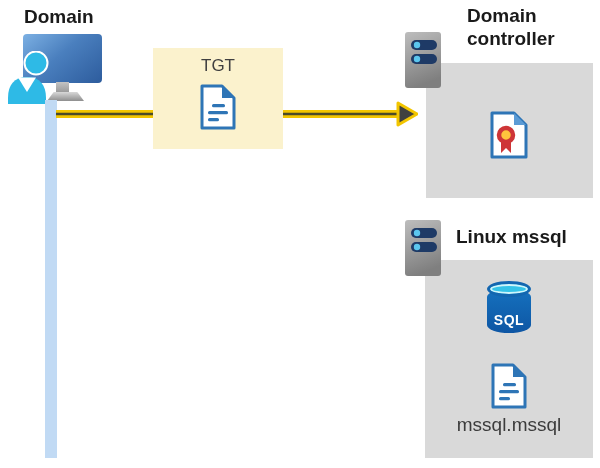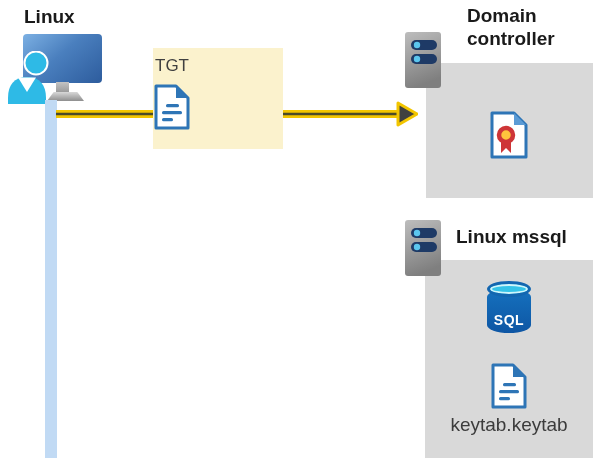--- a/index.html
+++ b/index.html
@@ -20,21 +20,21 @@
     clip-path:polygon(18% 0,82% 0,100% 100%,0 100%);
     background:linear-gradient(#d8d8d8,#8e8e8e);}
   .person{left:6px;top:51px;width:46px;height:53px;}
   .lifeline{left:45px;top:100px;width:12px;height:358px;background:#c1daf4;}
 
   
   .arrow{left:56px;top:99px;width:362px;height:30px;}
 
   
   .ticket-box{left:153px;top:48px;width:130px;height:101px;background:#fbf2cd;
-    display:flex;justify-content:flex-start;gap:22px;padding-top:8px;box-sizing:border-box;}
+    display:flex;justify-content:center;gap:22px;padding-top:8px;box-sizing:border-box;}
   .ticket{display:flex;flex-direction:column;align-items:center;}
   .ticket-label{font-size:17px;color:#404040;margin-bottom:7px;}
 
   
   .panel{background:#d9d9d9;}
   .dc-panel{left:426px;top:63px;width:167px;height:135px;}
   .ls-panel{left:425px;top:260px;width:168px;height:198px;}
   .dc-title{left:455px;top:4px;width:130px;margin-left:12px;}
   .ls-title{left:456px;top:225px;white-space:nowrap;}
   .dc-server{left:404px;top:31px;}
@@ -62,21 +62,21 @@
   <defs>
     <linearGradient id="grad-server" x1="0" y1="0" x2="0.25" y2="1">
       <stop offset="0" stop-color="#bdbdbd"></stop>
         <stop offset="1" stop-color="#7f7f7f"></stop>
     </linearGradient>
   </defs>
 </svg>
 
 <div class="canvas">
 
-  <div class="abs title client-title">Linux</div>
+  <div class="abs title client-title">Domain</div>
   <div class="abs monitor"></div>
   <div class="abs stand-neck"></div>
   <div class="abs stand-base"></div>
   <svg class="abs person" viewBox="0 0 46 53">
     <path d="M21 26 C8 26 2 34 2 47 L2 53 L40 53 L40 47 C40 34 34 26 21 26 Z" fill="#2ebae6"></path>
     <path d="M12 26.5 L21 41 L30 26.5 Z" fill="#ffffff"></path>
     <circle cx="30" cy="12" r="11.5" fill="#2ebae6" stroke="#ffffff" stroke-width="2"></circle>
   </svg>
   <div class="abs lifeline"></div>
 
@@ -131,15 +131,15 @@
     <div class="sql-label">SQL</div>
   </div>
 
   <svg class="abs keytab-doc" width="38" height="48" viewBox="0 0 38 48">
     <path d="M3 3 L23 3 L35 15 L35 45 L3 45 Z" fill="#ffffff" stroke="#2e75b6" stroke-width="3" stroke-linejoin="round"></path>
     <path d="M23 3 L23 15 L35 15 Z" fill="#2e75b6"></path>
     <rect x="13" y="21" width="13" height="3.2" rx="1.5" fill="#2e75b6"></rect>
     <rect x="9" y="28" width="20" height="3.2" rx="1.5" fill="#2e75b6"></rect>
     <rect x="9" y="35" width="11" height="3.2" rx="1.5" fill="#2e75b6"></rect>
   </svg>
-  <div class="abs keytab-label">keytab.keytab</div>
+  <div class="abs keytab-label">mssql.mssql</div>
 
 </div>
 
 </body></html>

